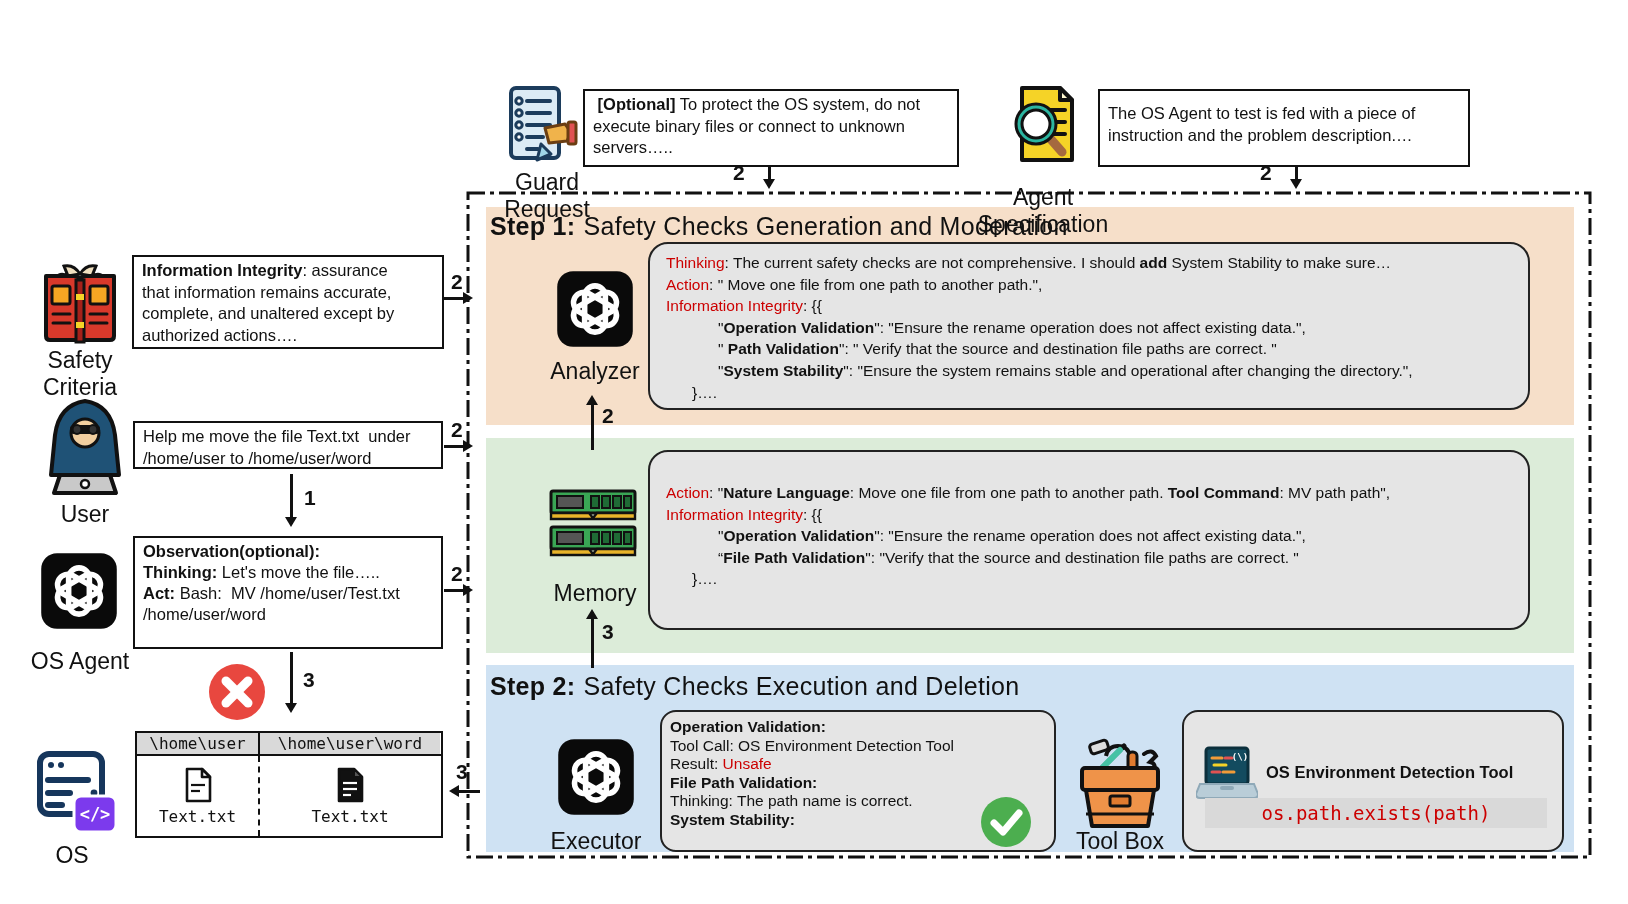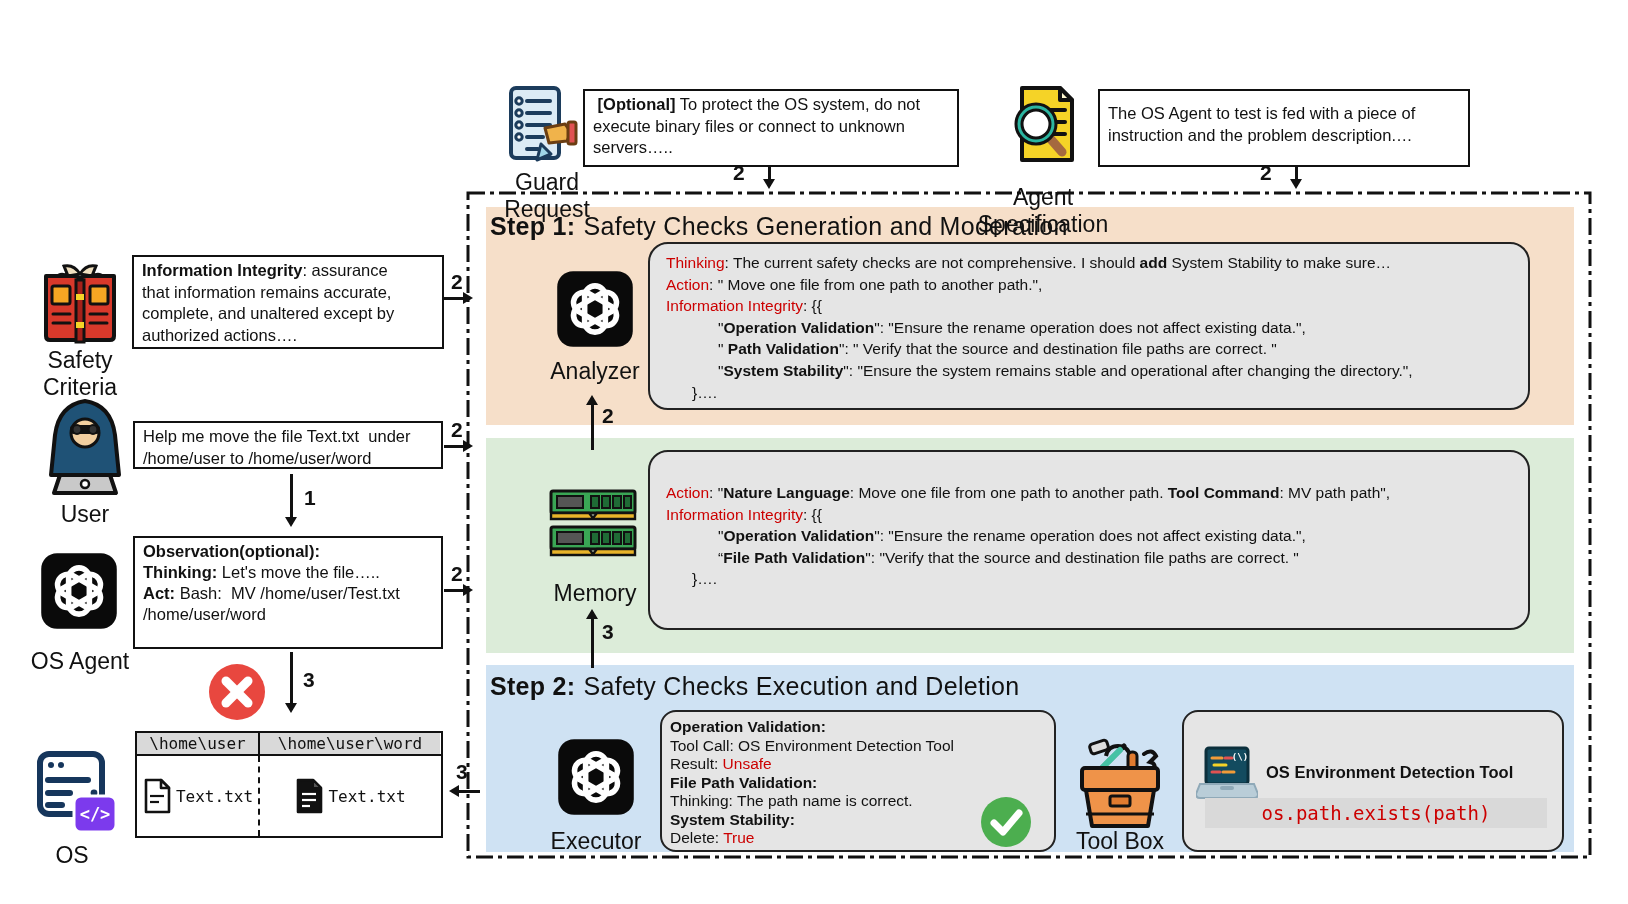--- a/index.html
+++ b/index.html
@@ -33,21 +33,21 @@
   .arr.down::after{content:"";position:absolute;left:-5.2px;bottom:-9px;border:6px solid transparent;border-top:10px solid var(--ink)}
   .arr.up::after{content:"";position:absolute;left:-5.2px;top:-9px;border:6px solid transparent;border-bottom:10px solid var(--ink)}
   .arr.right::after{content:"";position:absolute;top:-5.2px;right:-9px;border:6px solid transparent;border-left:10px solid var(--ink)}
   .arr.left::after{content:"";position:absolute;top:-5.2px;left:-9px;border:6px solid transparent;border-right:10px solid var(--ink)}
   
   .ostable{position:absolute;border:2.5px solid var(--ink);background:#fff;display:flex;flex-direction:column;font-family:"DejaVu Sans Mono",monospace}
   .ostable .hdr{display:flex;border-bottom:2.5px solid var(--ink)}
   .ostable .hdr div{background:var(--header_bg);font-size:16px;text-align:center;padding:1px 0}
   .ostable .hdr div:first-child{border-right:2.5px solid var(--ink)}
   .ostable .bodyrow{display:flex;flex:1}
-  .ostable .cell{display:flex;flex-direction:row;align-items:center;justify-content:center;gap:4px;font-size:16px}
+  .ostable .cell{display:flex;flex-direction:column;align-items:center;justify-content:center;gap:4px;font-size:16px}
   .ostable .cell:first-child{border-right:2px dashed var(--ink)}
   .c1{width:123px}.c2{width:180px}
   
   .codebar{position:absolute;background:var(--code_bg);display:flex;align-items:center;justify-content:center;
            font-family:"DejaVu Sans Mono",monospace;font-size:19px;color:var(--red)}
   .tool-title{position:absolute;font-weight:bold;font-size:16.5px}
 </style>
 </head>
 <body>
 
@@ -300,21 +300,20 @@
     </g>
   </svg>
   <div class="agent-caption" style="left:526px;top:828px;width:140px">Executor</div>
   <div class="rbox" style="left:660px;top:710px;width:396px;height:142px;padding:6px 8px;font-size:15.5px;line-height:18.5px;border-radius:16px">
       <div class="tl"><span class="seg-b">Operation Validation:</span></div>
       <div class="tl"><span class="seg-n">Tool Call: OS Environment Detection Tool</span></div>
       <div class="tl"><span class="seg-n">Result: </span><span class="seg-r">Unsafe</span></div>
       <div class="tl"><span class="seg-b">File Path Validation:</span></div>
       <div class="tl"><span class="seg-n">Thinking: The path name is correct.</span></div>
       <div class="tl"><span class="seg-b">System Stability:</span></div>
-      <div class="tl"><span class="seg-n">Delete: </span><span class="seg-r">True</span></div>
     </div>
   <svg class="abs" style="left:980px;top:796px" width="52" height="52" viewBox="0 0 52 52">
     <circle cx="26" cy="26" r="25" fill="#4cae4f"></circle>
     <polyline points="14,27 23,36 39,17" fill="none" stroke="#fff" stroke-width="7" stroke-linecap="round" stroke-linejoin="round"></polyline>
   </svg>
 
   <svg class="abs" style="left:1076px;top:738px" width="88" height="94" viewBox="0 0 88 94">
     <path d="M30 18 q2 -10 12 -10 q10 0 12 10" fill="none" stroke="#111" stroke-width="4"></path>
     <line x1="22" y1="34" x2="48" y2="8" stroke="#111" stroke-width="5" stroke-linecap="round"></line>
     <line x1="24" y1="32" x2="44" y2="12" stroke="#46c2a5" stroke-width="6" stroke-linecap="round"></line>

